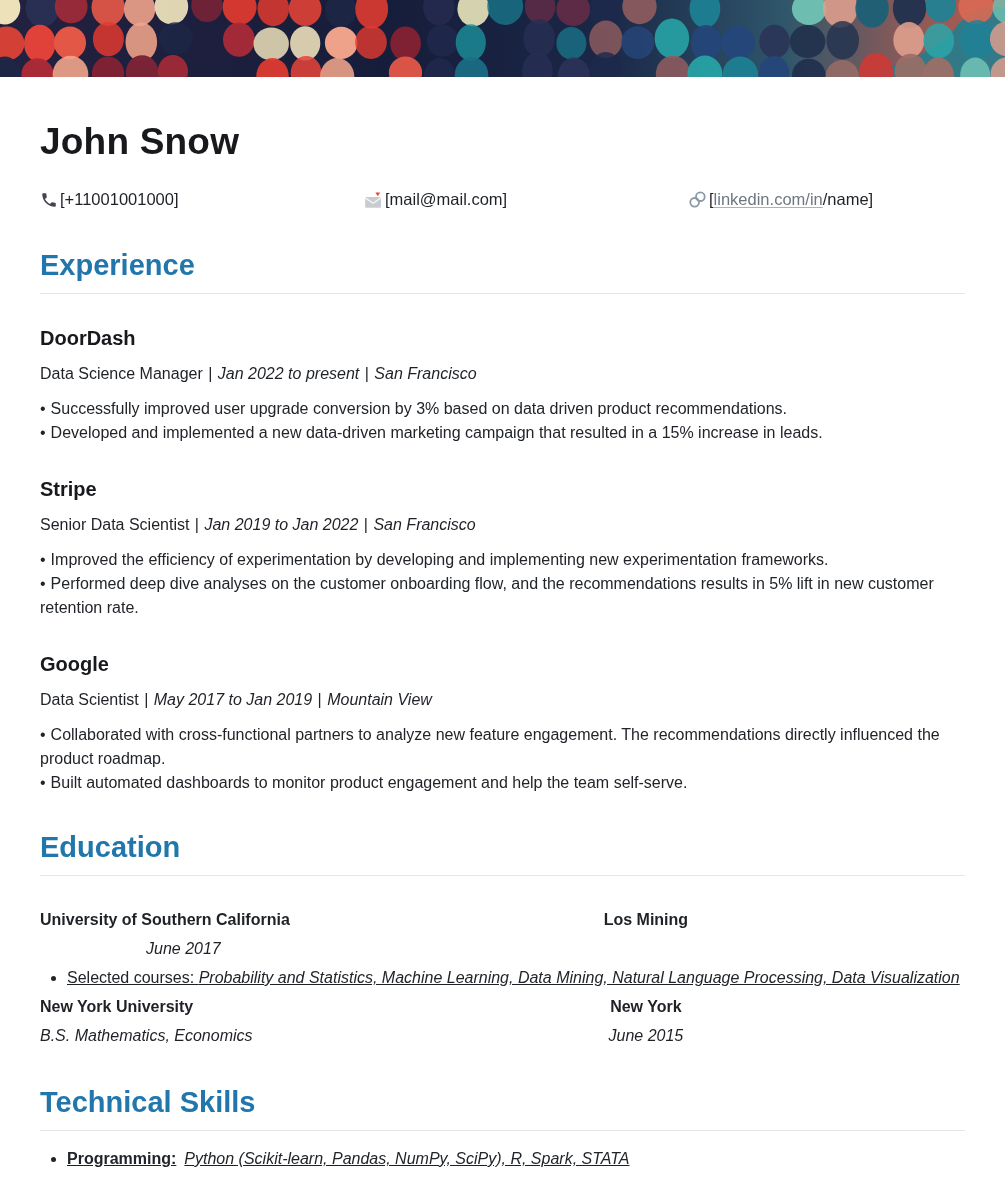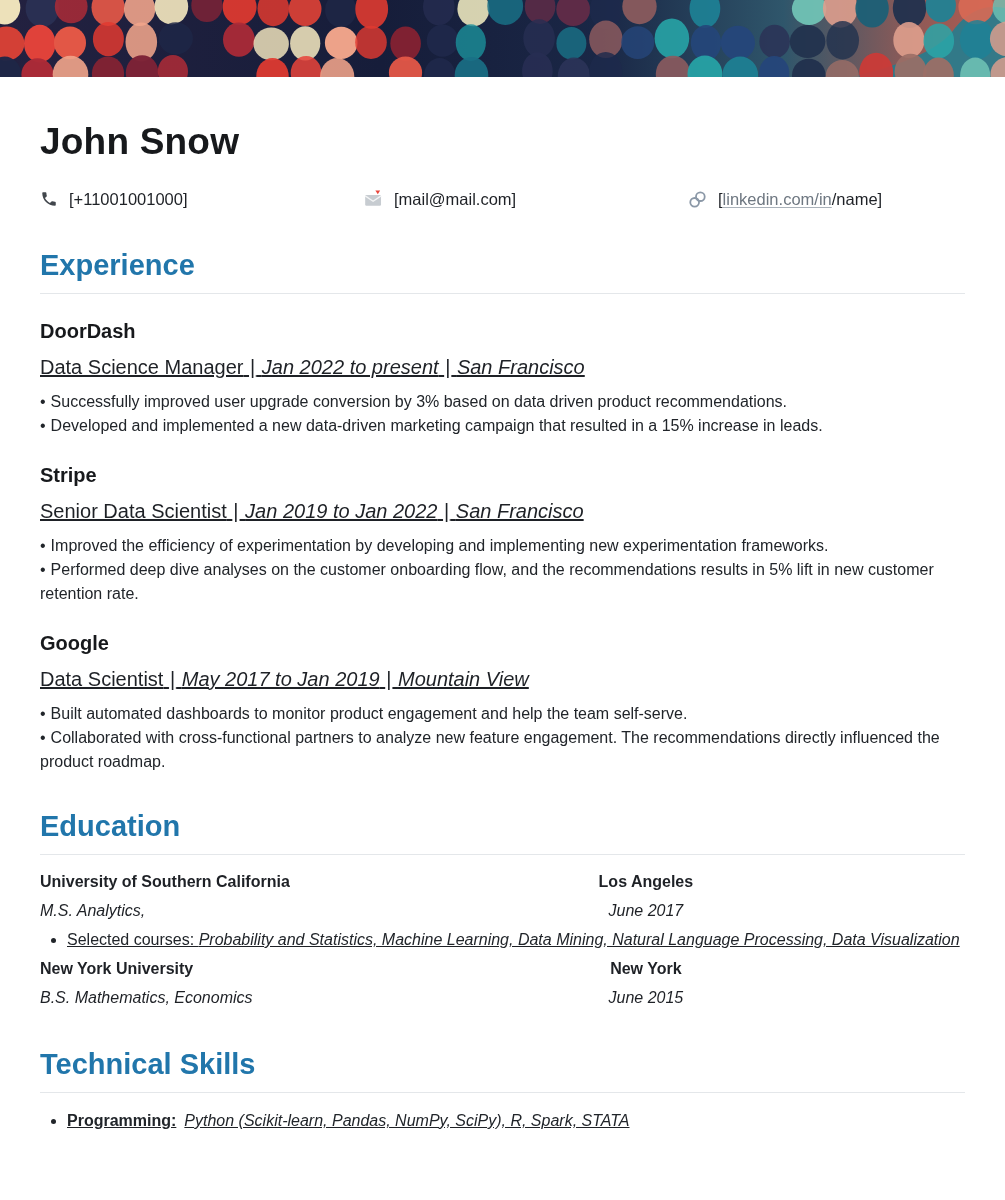--- a/index.html
+++ b/index.html
@@ -13,35 +13,35 @@
   }
   .banner { display: block; width: 1005px; height: 77px; }
   .content { padding: 0 40px; }
 
   h1.name {
     font-size: 37px; font-weight: 700; color: #17191c;
     margin: 44px 0 27px 0; letter-spacing: 0.2px;
   }
 
   .contact-row { display: flex; align-items: center; margin: 0 0 40px 0; font-size: 16.5px; }
-  .contact-item { width: 324px; display: flex; align-items: flex-start; gap: 9px; }
+  .contact-item { width: 324px; display: flex; align-items: flex-end; }
   .contact-item:last-child { width: auto; }
   .contact-item .cicon { flex: 0 0 auto; margin-right: 2px; display: inline-flex; align-items: center; }
   .link {
     color: #6e7781; text-decoration: underline;
     text-decoration-color: #aab2ba; text-underline-offset: 2px; cursor: pointer;
   }
 
   h2.sec {
     color: #2176ab; font-size: 29px; font-weight: 700;
     margin: 36px 0 0 0; padding-bottom: 11px;
     border-bottom: 1px solid #e4e7ea;
   }
-  h3.company { font-size: 20px; font-weight: 700; color: #17191c; margin: 26px 0 0 0; }
-  .role { font-size: 20px; margin: 13px 0 12px 0; line-height: 22px; text-decoration: underline; }
+  h3.company { font-size: 20px; font-weight: 700; color: #17191c; margin: 33px 0 0 0; }
+  .role { font-size: 16px; margin: 13px 0 12px 0; line-height: 22px; }
   .role .sep { padding: 0 1px; }
   em { font-style: italic; }
 
   .ebullets { margin: 0 0 4px 0; }
   .ebullet { font-size: 16px; line-height: 24px; color: #21252a; }
   .ebullet .dot { margin-right: 5px; }
 
   .edu-row { display: grid; grid-template-columns: 31% 1fr; font-size: 16px; line-height: 29px; }
   .edu-left { text-align: left; }
   .edu-right { text-align: center; }
@@ -225,32 +225,31 @@
 
     <h3 class="company">Google</h3>
     <p class="role">
       <span>Data Scientist</span>
       <span class="sep">|</span>
       <em>May 2017 to Jan 2019</em>
       <span class="sep">|</span>
       <em>Mountain View</em>
     </p>
     <div class="ebullets">
+      <div class="ebullet"><span class="dot">•</span><span>Collaborated with cross-functional partners to analyze new feature engagement. The recommendations directly influenced the product roadmap.</span></div>
       <div class="ebullet"><span class="dot">•</span><span>Built automated dashboards to monitor product engagement and help the team self-serve.</span></div>
-      <div class="ebullet"><span class="dot">•</span><span>Collaborated with cross-functional partners to analyze new feature engagement. The recommendations directly influenced the product roadmap.</span></div>
-    </div>
-
-    <h2 class="sec" style="margin-bottom:12px;">Education</h2>
+    </div>
+
+    <h2 class="sec" style="margin-bottom:29px;">Education</h2>
 
     <div class="edu-row">
       <span class="edu-left bold">University of Southern California</span>
-      <span class="edu-right bold">Los Angeles</span>
-    </div>
-    <div class="edu-row">
-      <em class="edu-left">M.S. Analytics,</em>
+      <span class="edu-right bold">Los Mining</span>
+    </div>
+    <div class="edu-row">
       <em class="edu-right">June 2017</em>
     </div>
     <ul class="mdlist">
       <li><span>Selected courses: </span><em>Probability and Statistics, Machine Learning, Data Mining, Natural Language Processing, Data Visualization</em></li>
     </ul>
 
     <div class="edu-row">
       <span class="edu-left bold">New York University</span>
       <span class="edu-right bold">New York</span>
     </div>

